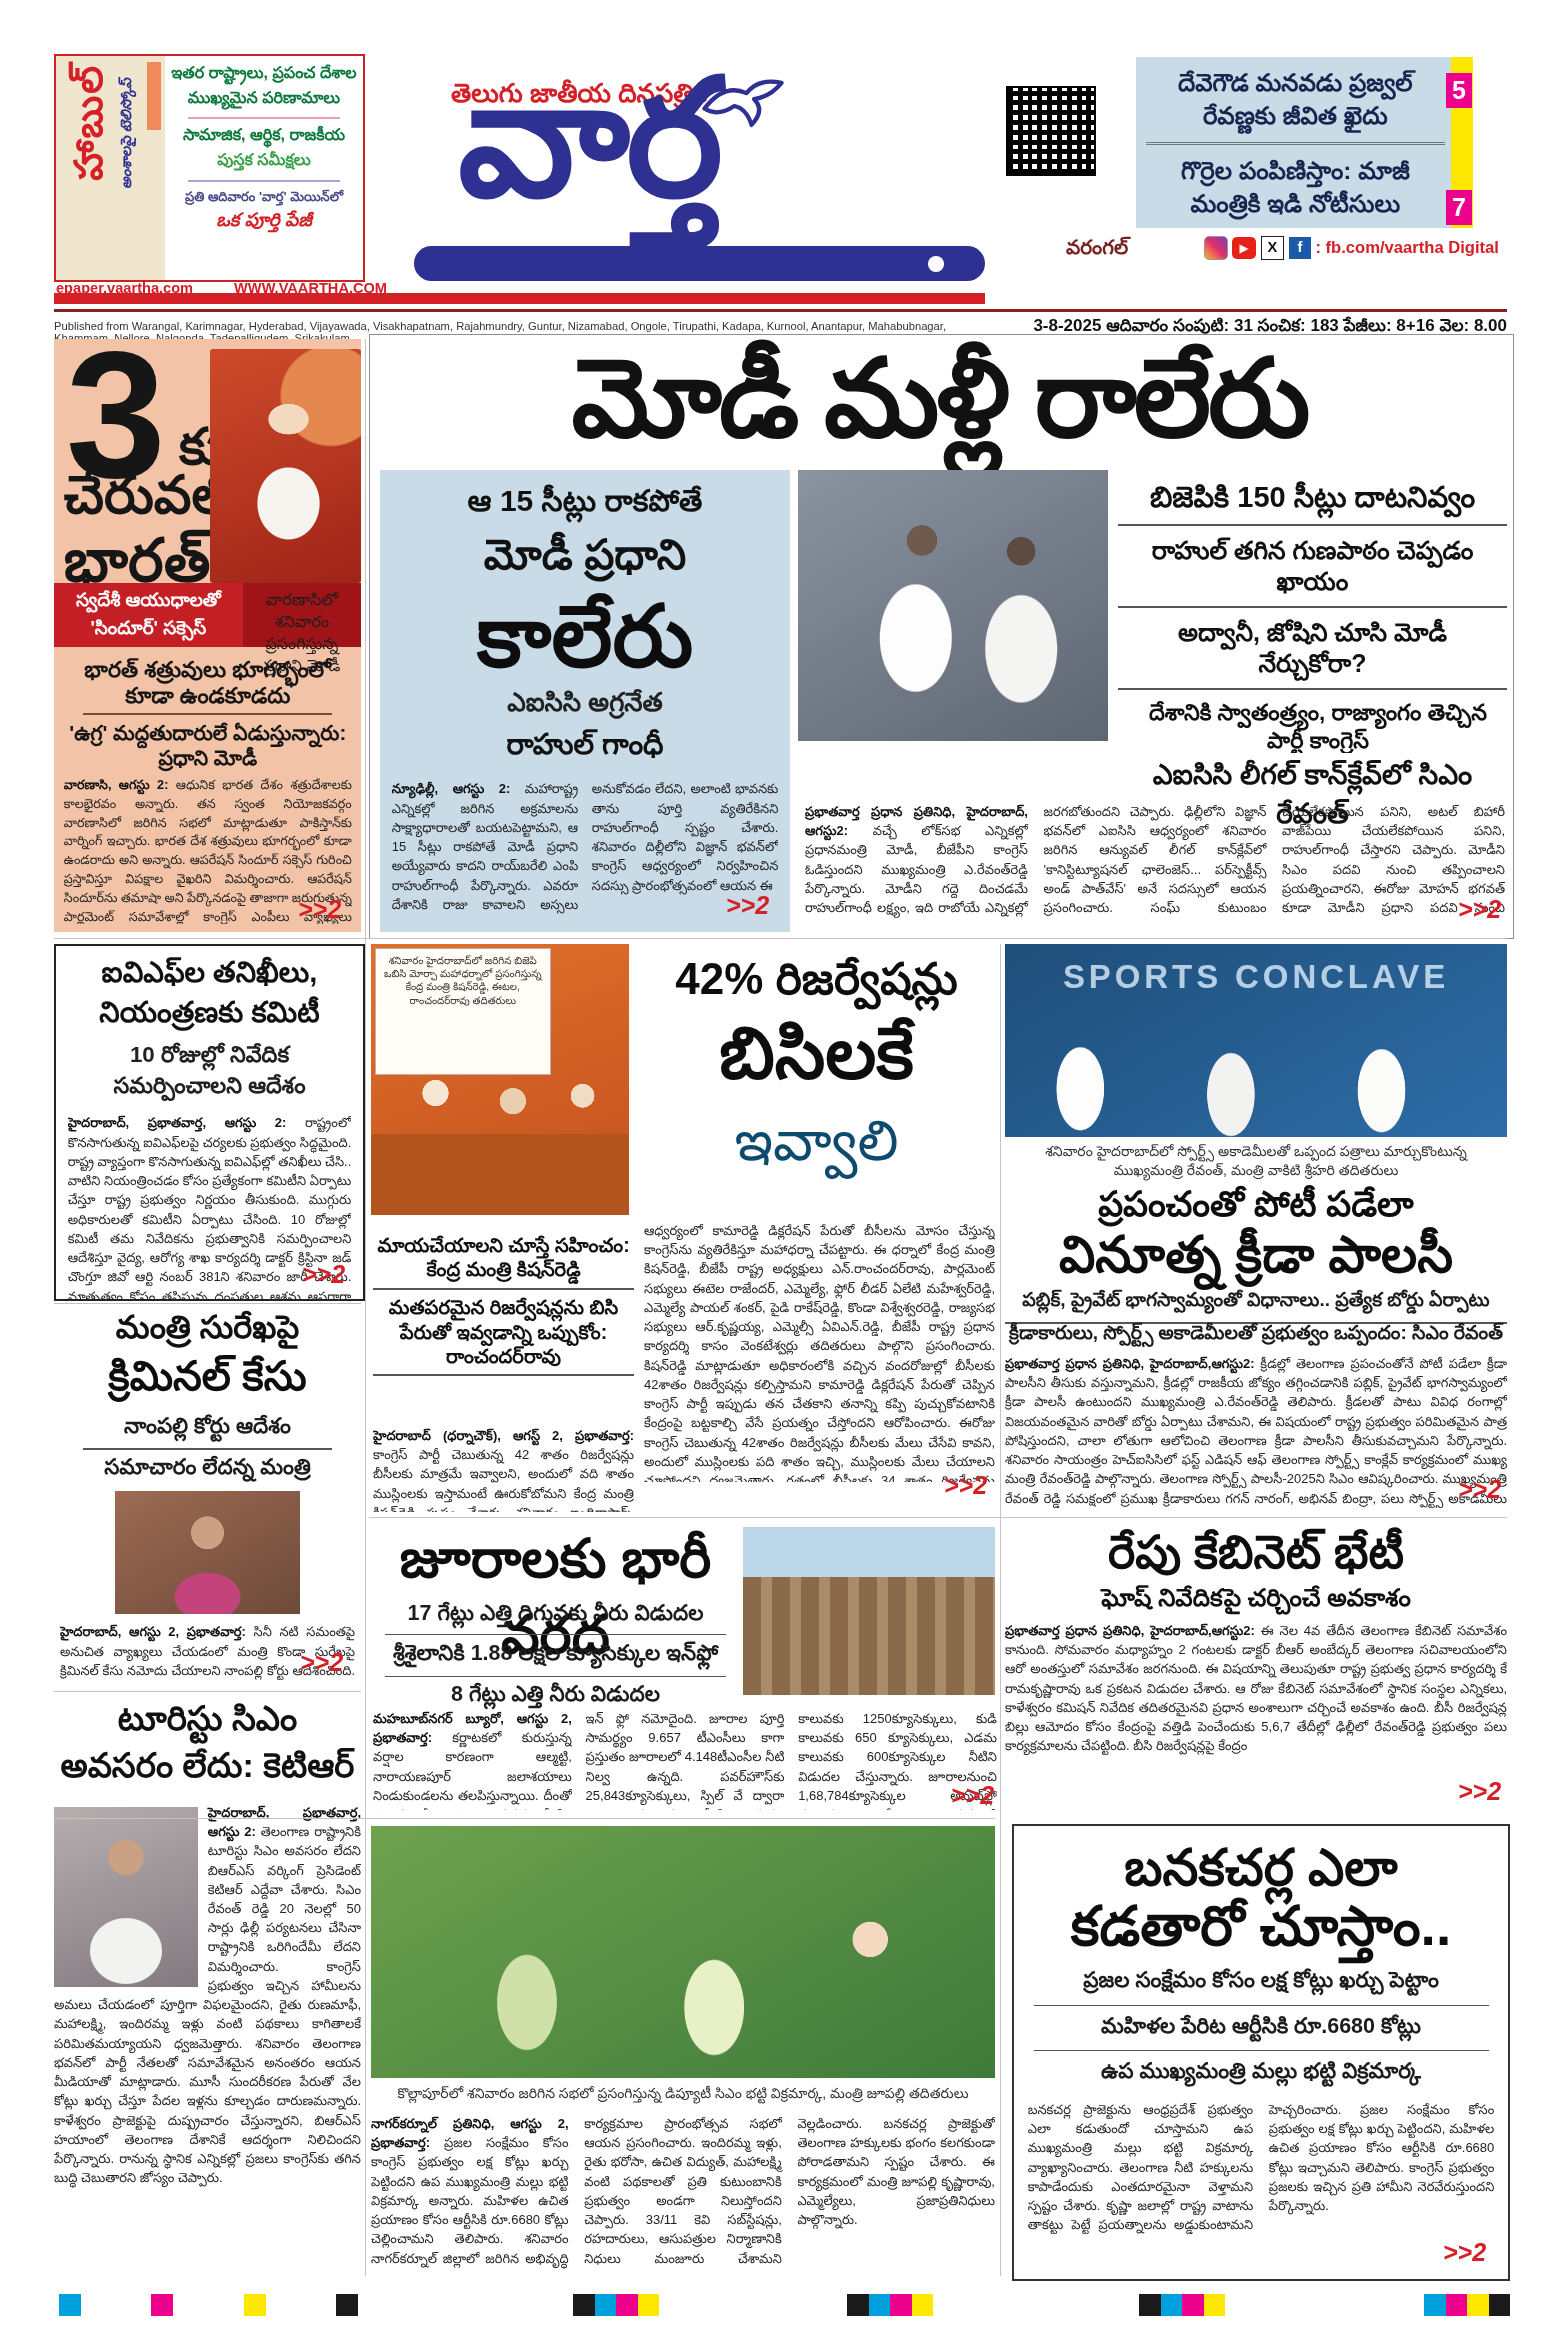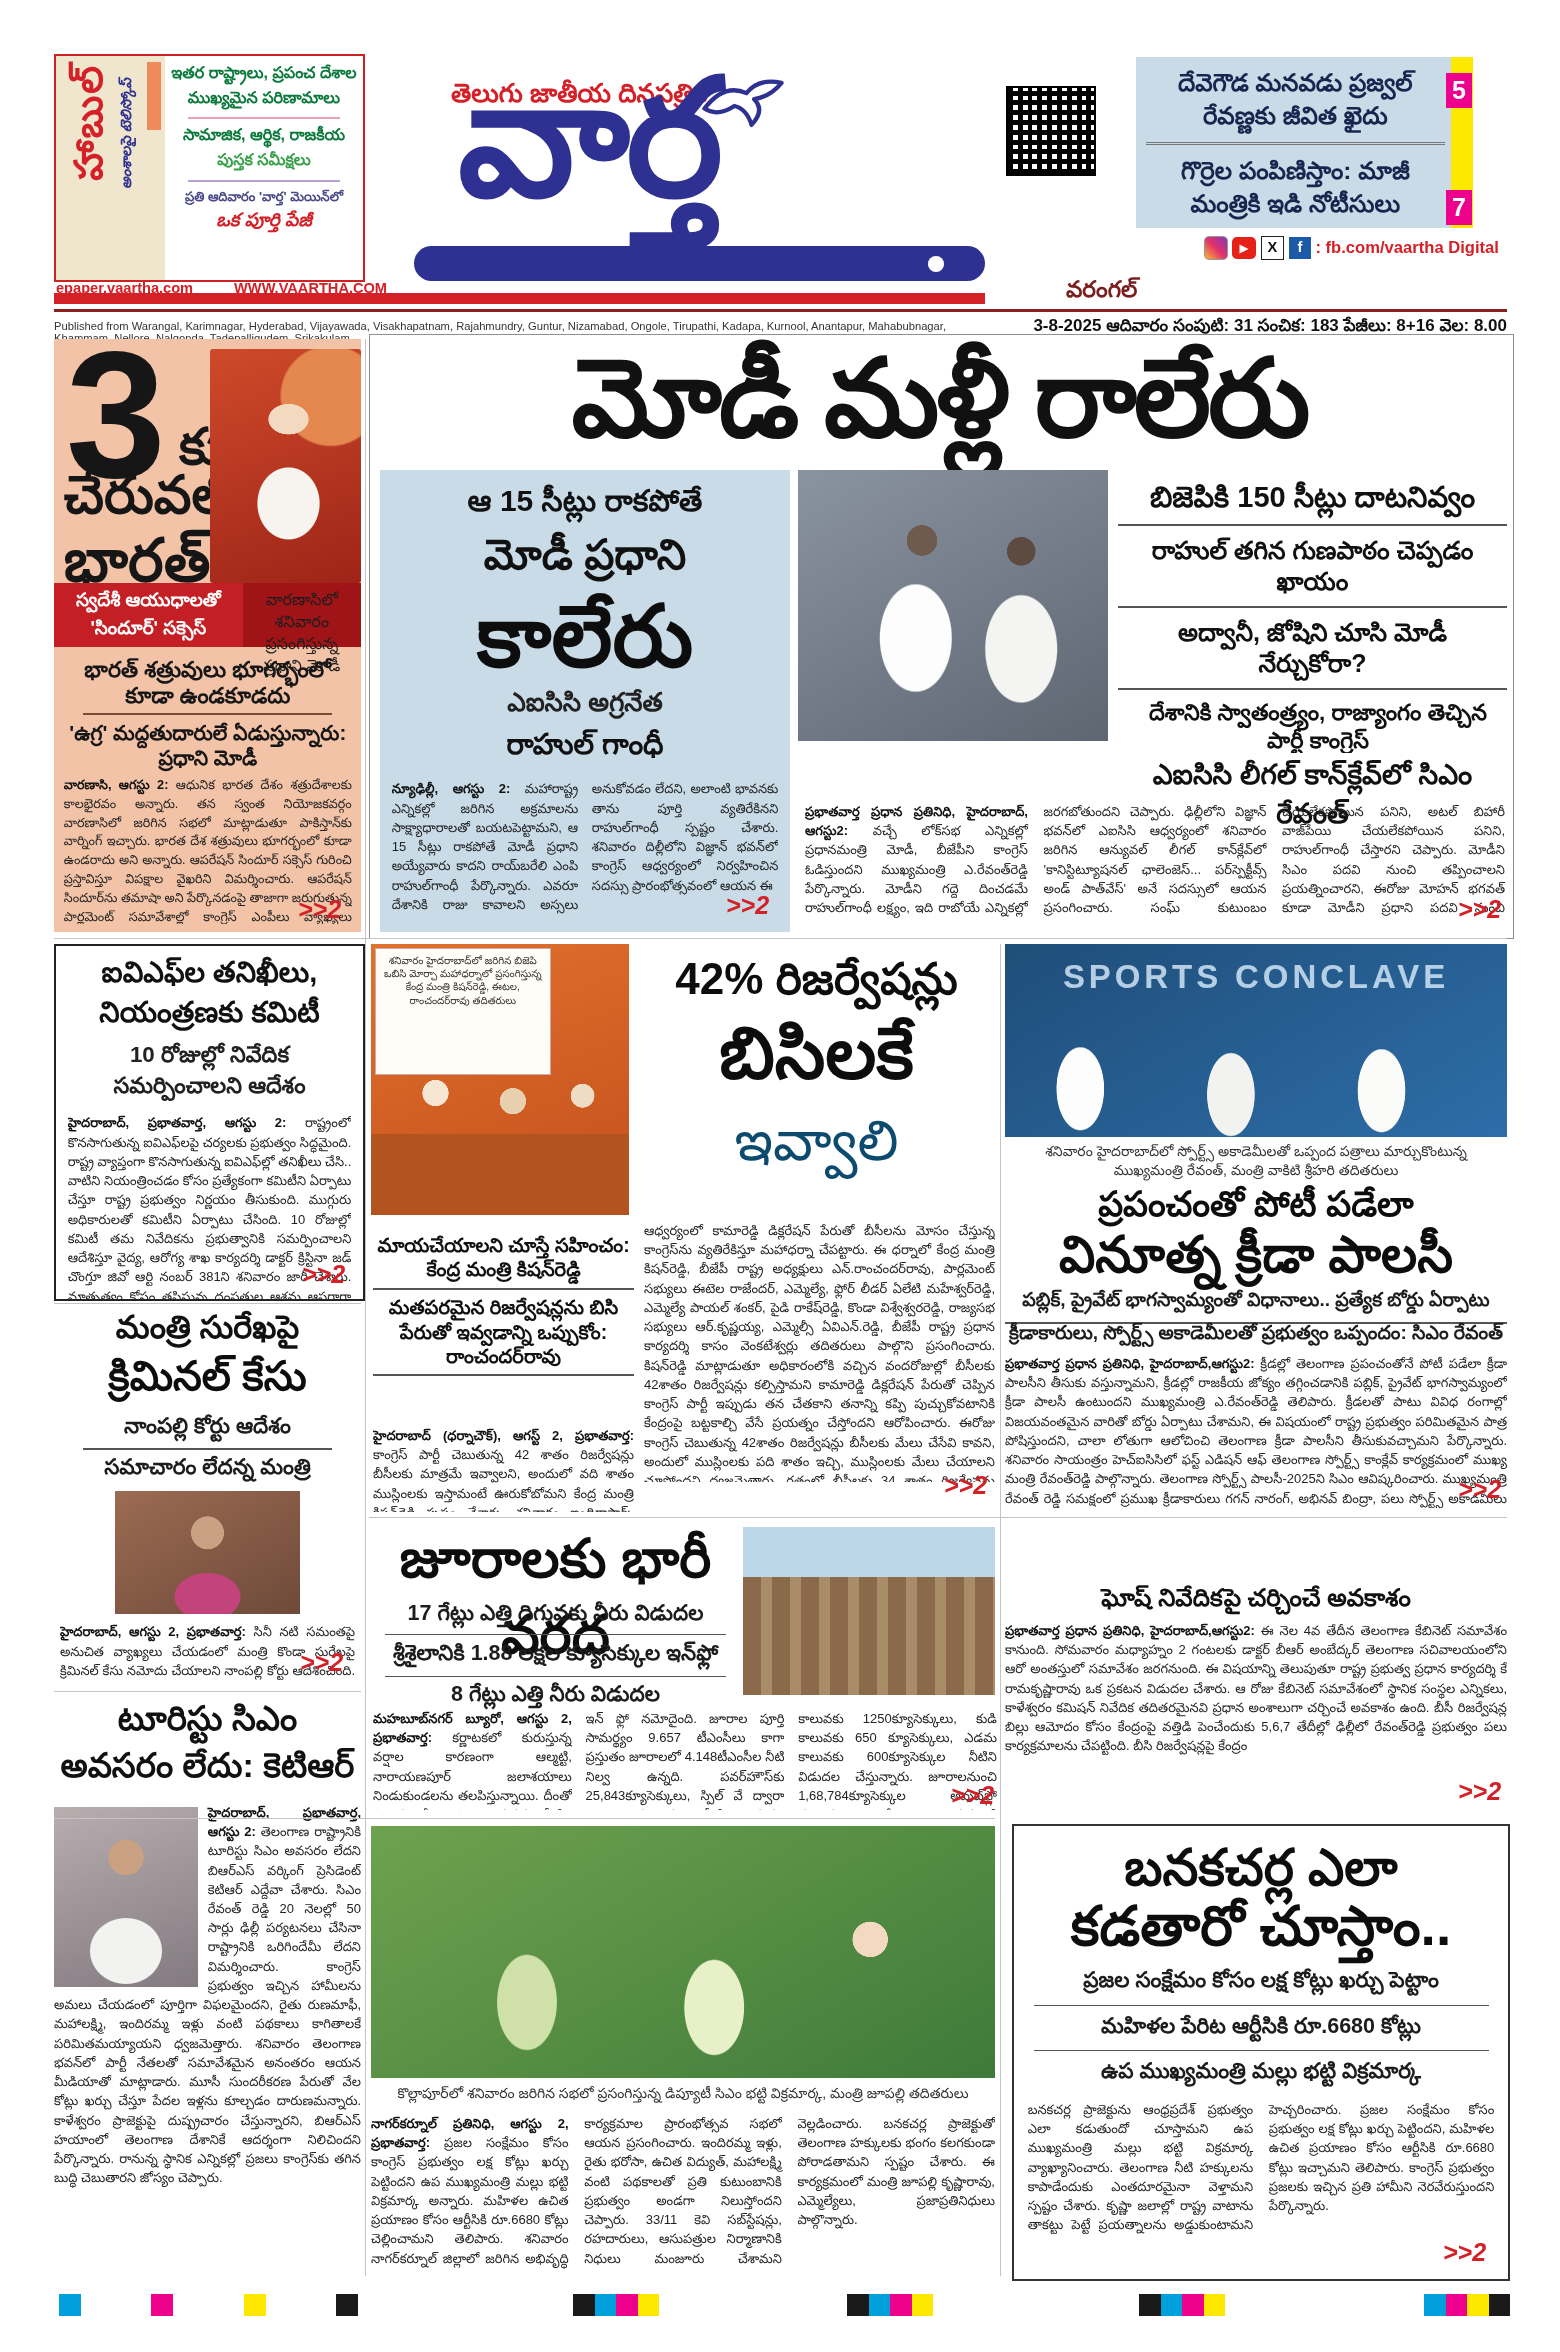--- a/index.html
+++ b/index.html
@@ -75,21 +75,21 @@
       <div style="font-size:24.4px;font-weight:800;color:#18254f;text-align:center;line-height:1.35;">గొర్రెల పంపిణిస్తాం: మాజీ మంత్రికి ఇడి నోటీసులు</div>
     </div>
     <div class="abs" style="left:310px;top:15.6px;width:26px;height:35px;background:#ec008c;color:#fff;font-weight:900;font-size:25px;text-align:center;line-height:35px;">
       <span>5</span>
     </div>
     <div class="abs" style="left:310px;top:133px;width:26px;height:35px;background:#ec008c;color:#fff;font-weight:900;font-size:25px;text-align:center;line-height:35px;">
       <span>7</span>
     </div>
   </div>
 
-  <div class="abs" style="left:1066px;top:236px;font-size:23px;font-weight:800;color:#7a1f1f;margin-top:40px;">వరంగల్</div>
+  <div class="abs" style="left:1066px;top:236px;font-size:20px;font-weight:800;color:#7a1f1f;">వరంగల్</div>
 
   <div class="abs" style="left:1204px;top:236px;display:flex;align-items:center;gap:4.9px;">
     <span style="width:21.5px;height:21.5px;border-radius:4.9px;background:linear-gradient(45deg,#f7b733,#e1306c,#833ab4);display:inline-block;border:1px solid #999;"></span>
     <span style="width:23.4px;height:21.5px;border-radius:4.9px;background:#e62117;color:#fff;font-size:11.7px;text-align:center;line-height:21.5px;display:inline-block;">▶</span>
     <span style="width:21.5px;height:21.5px;background:#fff;border:1px solid #222;color:#111;font-weight:900;font-size:14.6px;text-align:center;line-height:21.5px;display:inline-block;">X</span>
     <span style="width:21.5px;height:21.5px;background:#1b5atrim;background:#1b5aa8;color:#fff;font-weight:900;font-size:14.6px;text-align:center;line-height:21.5px;display:inline-block;">f</span>
     <span style="color:#d42027;font-weight:800;font-size:16.6px;">: fb.com/vaartha Digital</span>
   </div>
 
   <div class="abs" style="left:54px;top:309px;width:1453px;height:2.9px;background:#8a1f1f;"></div>
@@ -253,20 +253,21 @@
     </div>
     <div class="body-txt j" style="width:199px;height:101px;font-size:13px;">
       <span>ఇన్ ఫ్లో నమోదైంది. జూరాల పూర్తి సామర్థ్యం 9.657 టీఎంసీలు కాగా ప్రస్తుతం జూరాలలో 4.148టీఎంసీల నీటి నిల్వ ఉన్నది. పవర్‌హౌస్‌కు 25,843క్యూసెక్కులు, స్పిల్ వే ద్వారా 1,39,132క్యూసెక్కుల నీటిని విడుదల చేశారు. ఆదేవిధంగా బీమా లిఫ్ట్ -2కు 750 క్యూసెక్కులు, కోయిల్ సాగర్ లిఫ్ట్‌కు 315క్యూసెక్కులు, నెట్టెంపాడుకు 750క్యూసెక్కుల</span>
     </div>
     <div class="body-txt j" style="width:199px;height:101px;font-size:13px;">
       <span>కాలువకు 1250క్యూసెక్కులు, కుడి కాలువకు 650 క్యూసెక్కులు, ఎడమ కాలువకు 600క్యూసెక్కుల నీటిని విడుదల చేస్తున్నారు. జూరాలనుంచి 1,68,784క్యూసెక్కుల అవుట్‌ఫ్లో నమోదయింది. శ్రీశైలం జలాశయానికి సుంకేసుల, జూరాల డ్యాంల నుంచి భారీగా వరద వచ్చి చేరుతుండడంతో శ్రీశైలం డ్యాం నిండుకుండను</span>
     </div>
   </div>
   <span class="jump" style="left:951px;top:1781px;">&gt;&gt;2</span>
 
+  <div class="abs c" style="left:1005px;top:1525px;width:502px;font-size:46px;font-weight:900;color:#0d0d0d;">రేపు కేబినెట్ భేటీ</div>
   <div class="abs c" style="left:1005px;top:1584px;width:502px;font-size:24.4px;font-weight:800;color:#111;">ఘోష్ నివేదికపై చర్చించే అవకాశం</div>
   <div class="abs body-txt j" style="left:1005px;top:1621px;width:502px;height:187px;font-size:13px;">
     <b class="dl">ప్రభాతవార్త ప్రధాన ప్రతినిధి, హైదరాబాద్,ఆగస్టు2:</b> <span>ఈ నెల 4వ తేదీన తెలంగాణ కేబినెట్ సమావేశం కానుంది. సోమవారం మధ్యాహ్నం 2 గంటలకు డాక్టర్ బీఆర్ అంబేద్కర్ తెలంగాణ సచివాలయంలోని ఆరో అంతస్తులో సమావేశం జరగనుంది. ఈ విషయాన్ని తెలుపుతూ రాష్ట్ర ప్రభుత్వ ప్రధాన కార్యదర్శి కే రామకృష్ణారావు ఒక ప్రకటన విడుదల చేశారు. ఆ రోజు కేబినెట్ సమావేశంలో స్థానిక సంస్థల ఎన్నికలు, కాళేశ్వరం కమిషన్ నివేదిక తదితరమైనవి ప్రధాన అంశాలుగా చర్చించే అవకాశం ఉంది. బీసీ రిజర్వేషన్ల బిల్లు ఆమోదం కోసం కేంద్రంపై వత్తిడి పెంచేందుకు 5,6,7 తేదీల్లో ఢిల్లీలో రేవంత్‌రెడ్డి ప్రభుత్వం పలు కార్యక్రమాలను చేపట్టింది. బీసి రిజర్వేషన్లపై కేంద్రం</span>
   </div>
   <span class="jump" style="left:1458px;top:1777px;">&gt;&gt;2</span>
 
   <div class="abs" style="left:54px;top:1699px;width:307px;height:578px;overflow:hidden;">
     <div class="c" style="font-size:34px;font-weight:800;color:#111;">టూరిస్టు సిఎం</div>
     <div class="c" style="font-size:34px;font-weight:800;color:#111;">అవసరం లేదు: కెటిఆర్</div>
     <div class="body-txt j" style="margin-top:9.8px;height:468px;font-size:13px;">

